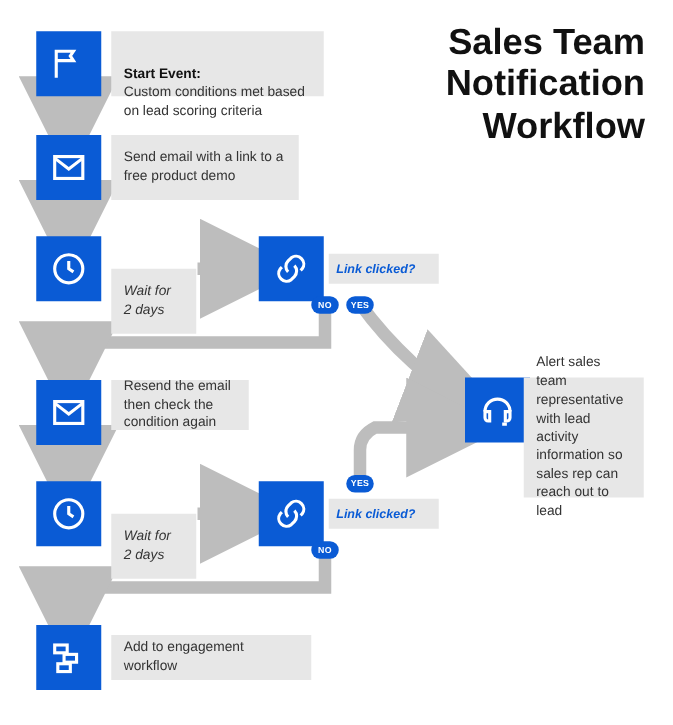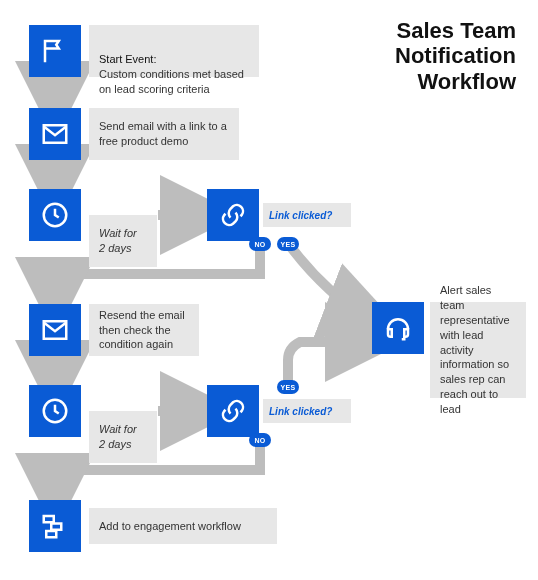--- a/index.html
+++ b/index.html
@@ -10,21 +10,21 @@
     height: 580px;
     position: relative;
     overflow: hidden;
   }
   .title {
     position: absolute;
     top: 18px;
     right: 22px;
     text-align: right;
     font-weight: 800;
-    font-size: 22px;
+    font-size: 29px;
     line-height: 1.15;
     color: #111;
   }
   .icon-box {
     position: absolute;
     width: 52px;
     height: 52px;
     background: #0a5bd5;
     display: flex;
     align-items: center;
@@ -35,21 +35,21 @@
     position: absolute;
     background: #e7e7e7;
     font-size: 11px;
     line-height: 1.35;
     color: #333;
     padding: 8px 10px;
     display: flex;
     flex-direction: column;
     justify-content: center;
   }
-  .label-box .bold { font-weight: 400; color: #111; margin-top: 47px; }
+  .label-box .bold { font-weight: 700; color: #111; margin-top: 47px; }
   .label-box.italic { font-style: italic; margin-top: 26px; }
   .link-label {
     position: absolute;
     background: #e7e7e7;
     font-size: 10px;
     font-weight: 700;
     font-style: italic;
     color: #0a5bd5;
     padding: 6px 10px 6px 6px;
     height: 24px;
@@ -158,31 +158,31 @@
   </div>
 
 <div class="icon-box" style="left:372px; top:302px;">
   <svg viewBox="0 0 24 24">
       <path d="M4 13a8 8 0 0 1 16 0"></path>
       <path d="M4 13v4a2 2 0 0 0 2 2h1v-6H4z"></path>
       <path d="M20 13v4a2 2 0 0 1-2 2h-1v-6h3z"></path>
       <path d="M15 21h3"></path>
     </svg>
 </div>
-<div class="label-box" style="left:430px; top:302px; width:96px; height:96px;">
+<div class="label-box" style="left:419px; top:302px; width:96px; height:96px;">
   <span>Alert sales team representative with lead activity information so sales rep can reach out to lead</span>
 </div>
 
 <div class="icon-box" style="left:29px; top:304px;">
   <svg viewBox="0 0 24 24">
       <rect x="3" y="5" width="18" height="14"></rect>
       <path d="M3 6l9 7 9-7"></path>
     </svg>
 </div>
-<div class="label-box" style="left:89px; top:304px; width:110px; height:52px;">
+<div class="label-box" style="left:89px; top:304px; width:110px; height:40px;">
   <span>Resend the email then check the condition again</span>
 </div>
 
 <div class="icon-box" style="left:29px; top:385px;">
   <svg viewBox="0 0 24 24">
       <circle cx="12" cy="12" r="9"></circle>
       <path d="M12 7v5l3 2"></path>
     </svg>
 </div>
 <div class="label-box italic" style="left:89px; top:385px; width:68px; height:52px;">
@@ -206,15 +206,15 @@
     <span>NO</span>
   </div>
 
 <div class="icon-box" style="left:29px; top:500px;">
   <svg viewBox="0 0 24 24">
       <rect x="3" y="4" width="8" height="5"></rect>
       <rect x="9" y="10" width="8" height="5"></rect>
       <rect x="5" y="16" width="8" height="5"></rect>
     </svg>
 </div>
-<div class="label-box" style="left:89px; top:508px; width:188px; height:36px;">
+<div class="label-box" style="left:89px; top:508px; width:160px; height:36px;align-items:flex-end;">
   <span>Add to engagement workflow</span>
 </div>
 
 </body></html>

